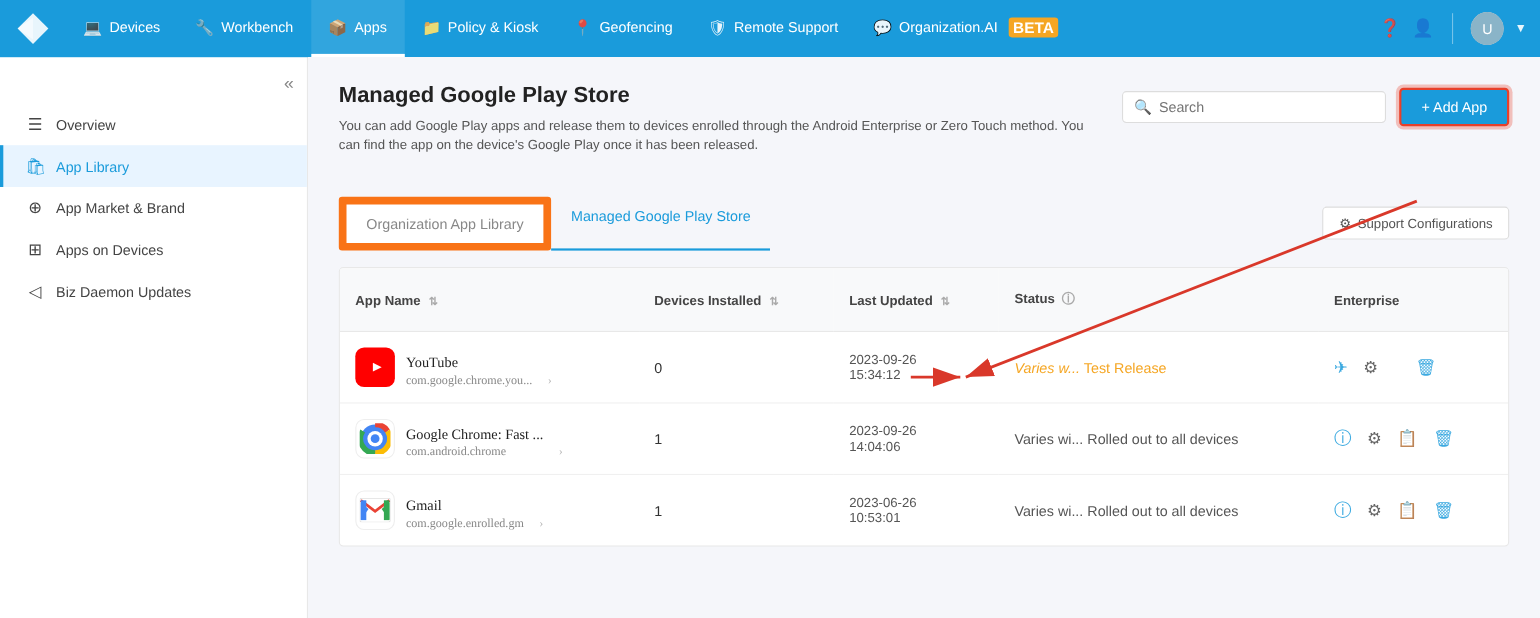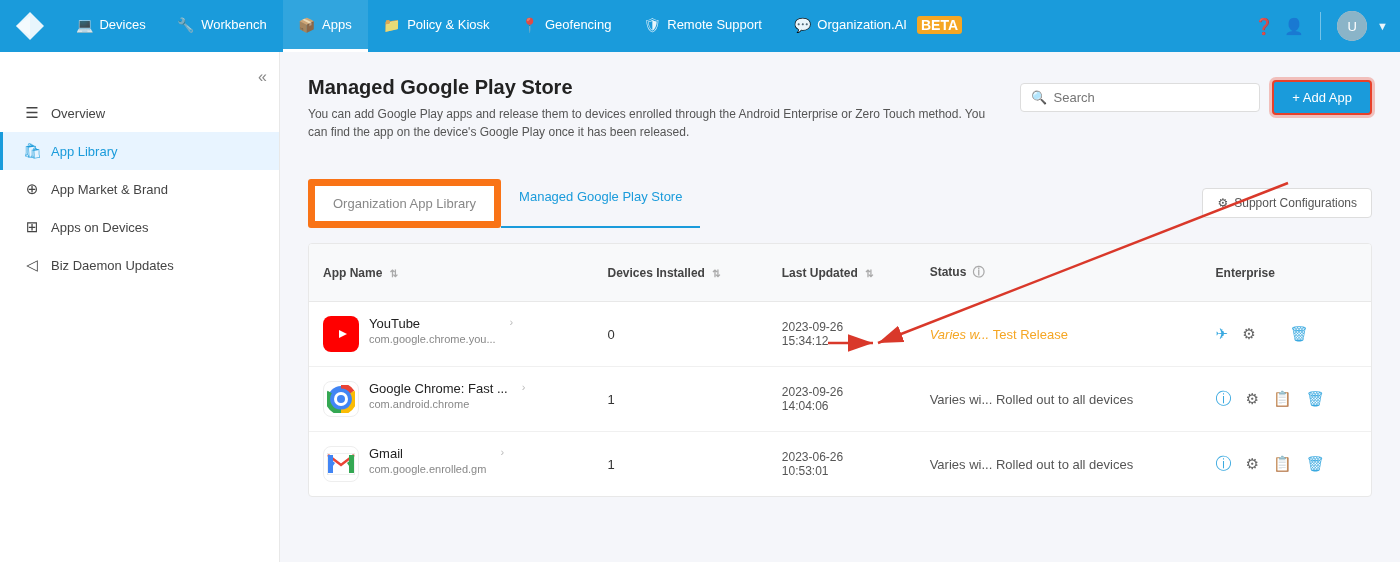--- a/index.html
+++ b/index.html
@@ -83,21 +83,21 @@
     .table { width: 100%; border-collapse: collapse; }
     .table th {
       background: #f8f9fa; padding: 20px 14px; text-align: left;
       font-size: 12px; font-weight: 600; color: #444; border-bottom: 1px solid #e8e8e8;
       white-space: nowrap;
     }
     .table th .sort-arrows { color: #aaa; margin-left: 4px; font-size: 10px; }
     .table td { padding: 14px 14px; border-bottom: 1px solid #f0f0f0; vertical-align: middle; color: #333; font-size: 13px; }
     .table tr:last-child td { border-bottom: none; }
 
-    .app-cell { display: flex; align-items: flex-start; gap: 10px; }
+    .app-cell { display: flex; align-items: flex-end; gap: 10px; font-family: Liberation Serif, serif; }
     .app-icon { width: 36px; height: 36px; border-radius: 8px; flex-shrink: 0; display: flex; align-items: center; justify-content: center; }
     .app-name { font-size: 13px; font-weight: 500; color: #222; }
     .app-package { font-size: 11px; color: #888; margin-top: 2px; }
     .app-chevron { color: #bbb; font-size: 11px; margin-left: 4px; }
 
     .status-orange { color: #f5a623; font-style: italic; }
     .status-normal { color: #555; }
 
     .ops-cell { display: flex; align-items: center; gap: 14px; }
     .op-icon { cursor: pointer; font-size: 15px; color: #1a9bdb; opacity: 0.85; }

